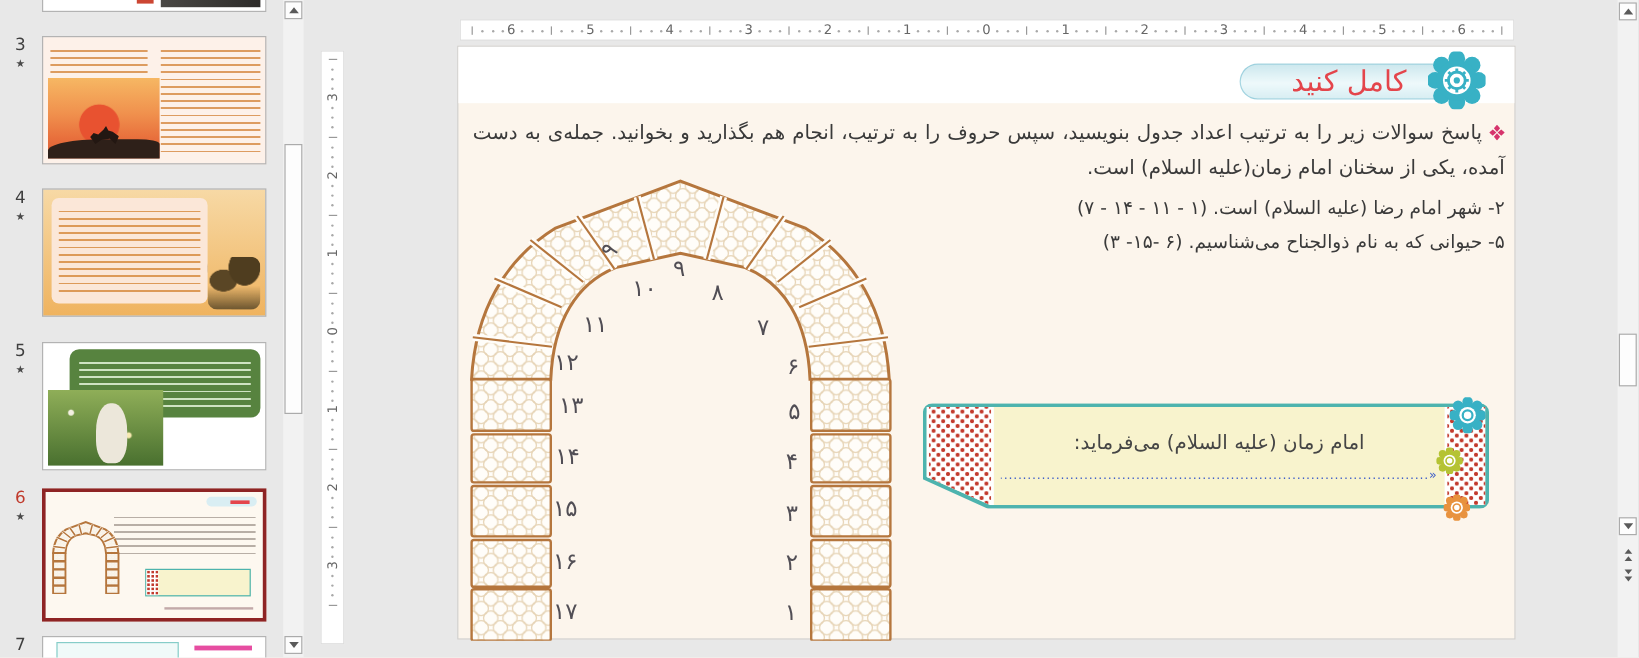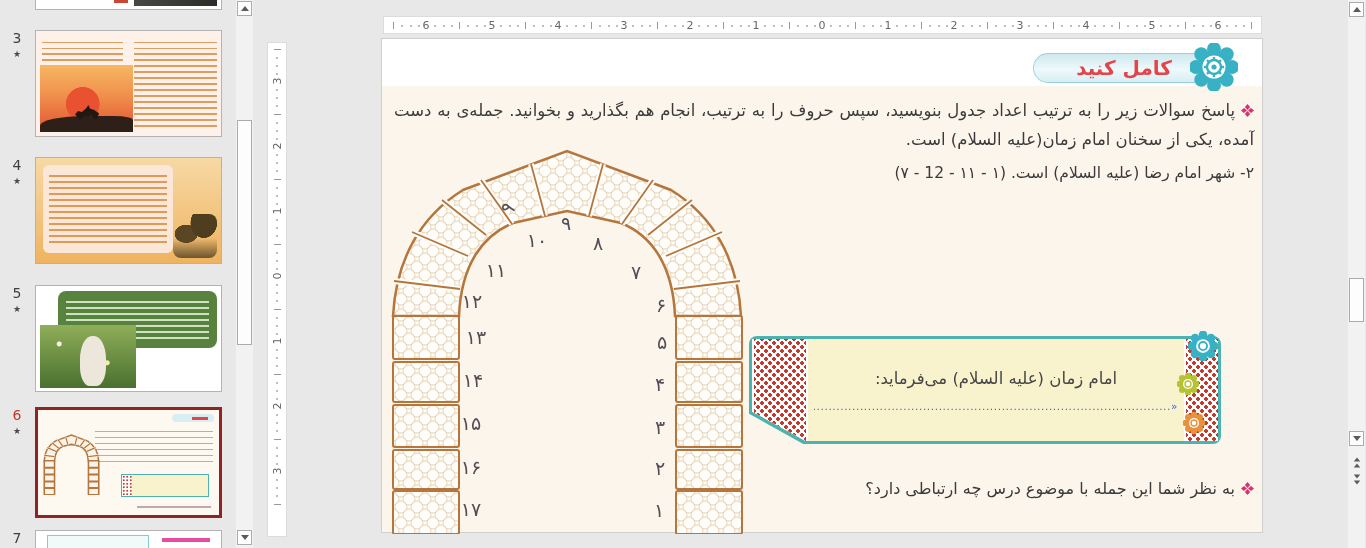--- a/index.html
+++ b/index.html
@@ -88,42 +88,42 @@
 
   
   #slide { position:absolute; left:381px; top:38px; width:882px; height:495px; background:var(--slide-bg,#fcf5ec); border:1px solid #cfcfcf; }
   #slide-top-band { position:absolute; left:0; top:0; right:0; height:47px; background:#fff; }
 
   
   #title-banner { position:absolute; left:651px; top:14px; width:182px; height:30px; border-radius:16px;
       background:linear-gradient(180deg,#cde8ee 0%,#eef9fb 55%,#d8eef3 100%);
       border:1px solid rgba(110,185,205,.55);
       display:flex; align-items:center; justify-content:flex-end; padding-left:18px; padding-right:42px; }
-  #title-banner .page-title { color:var(--title-red,#e4454b); font-size:20px; font-weight:bold; direction:rtl; white-space:nowrap;text-align:center; }
+  #title-banner .page-title { color:var(--title-red,#e4454b); font-size:24px; font-weight:normal; direction:rtl; white-space:nowrap;text-align:center; }
   #banner-flower { position:absolute; left:808px; top:4px; width:48px; height:48px; }
 
   .bullet-icon { display:inline-block; vertical-align:-1px; margin-left:6px; color:var(--bullet-pink,#d6336c); }
 
   #intro-block { position:absolute; top:57px; right:8px; left:12px; direction:rtl; text-align:justify;
       font-size:16.5px; line-height:29px; color:#3a3a3a; }
   #questions-block { position:absolute; top:120px; right:8px; left:300px; direction:rtl; text-align:right;
       font-size:15.5px; line-height:28.5px; color:#3a3a3a; }
   #closing-block { position:absolute; top:440px; right:8px; direction:rtl; text-align:right; font-size:16px; color:#3a3a3a; }
 
   
   #arch-wrap { position:absolute; left:3px; top:100px; width:365px; height:395px; }
   .arch-num { font-size:19px; fill:#514e55; text-anchor:middle; font-family:"DejaVu Sans", sans-serif; }
   .aband { stroke:var(--arch-brown,#b5763d); stroke-width:var(--asw-band,2.5); fill:url(#tp); }
   .acase { stroke:#fffdf9; stroke-width:var(--asw-case,6); }
   .aline { stroke:var(--arch-brown,#b5763d); stroke-width:var(--asw-line,1.8); }
   .atile { stroke:var(--arch-brown,#b5763d); stroke-width:var(--asw-band,2); fill:url(#tp); }
   .mini-arch svg { --asw-band:10; --asw-line:8; --asw-case:14; }
 
   
-  #quote-box { position:absolute; left:367px; top:297px; width:472px; height:108px; }
+  #quote-box { position:absolute; left:387px; top:297px; width:472px; height:88px; }
   #qbox-clip { position:absolute; inset:0; background:var(--box-border-teal,#4db3ae); border-radius:8px;
       clip-path:polygon(0 0,100% 0,100% 100%,11.5% 100%,0 72%); }
   #qbox-inner { position:absolute; inset:3px; background:var(--box-bg,#f8f3cd); border-radius:6px;
       clip-path:polygon(0 0,100% 0,100% 100%,11.5% 100%,0 71%); }
   .redpat { background-color:#fff;
       background-image:radial-gradient(circle,var(--pattern-red,#c23b2e) 1.6px,transparent 1.8px),
                        radial-gradient(circle,var(--pattern-red,#c23b2e) 1.6px,transparent 1.8px);
       background-size:8px 8px; background-position:0 0,4px 4px; }
   #strip-left { position:absolute; left:0; top:0; bottom:0; width:56px; border-left:2px solid #fff; border-right:2px solid #fff; }
   #strip-right { position:absolute; right:0; top:0; bottom:0; width:34px; border-left:2px solid #fff; }
@@ -416,21 +416,22 @@
   <div id="intro-block">
     <svg class="bullet-icon" width="13" height="13" viewBox="0 0 14 14" fill="currentColor">
       <polygon points="7,0 9.8,3.2 7,6.4 4.2,3.2"></polygon>
         <polygon points="7,7.6 9.8,10.8 7,14 4.2,10.8"></polygon>
       <polygon points="0,7 3.2,4.2 6.4,7 3.2,9.8"></polygon>
         <polygon points="7.6,7 10.8,4.2 14,7 10.8,9.8"></polygon>
     </svg><span>پاسخ سوالات زیر را به ترتیب اعداد جدول بنویسید، سپس حروف را به ترتیب، انجام هم بگذارید و بخوانید. جمله‌ی به دست آمده، یکی از سخنان امام زمان(علیه السلام) است.</span>
   </div>
 
   <div id="questions-block">
-    <div>۲- شهر امام رضا (علیه السلام) است. (۱ - ۱۱ - 12 - ۷)</div>
+    <div>۲- شهر امام رضا (علیه السلام) است. (۱ - ۱۱ - ۱۴ - ۷)</div>
+    <div>۵- حیوانی که به نام ذوالجناح می‌شناسیم. (۶ -۱۵- ۳)</div>
   </div>
 
   <div id="arch-wrap">
     <svg id="arch-svg" viewBox="0 0 365 395" width="365" height="395" xmlns="http://www.w3.org/2000/svg">
       <defs>
         <pattern id="tp" patternUnits="userSpaceOnUse" width="16" height="16">
           <rect width="16" height="16" fill="#fffdf9"></rect>
           <g fill="none" stroke="#e6d3b4" stroke-width="1">
             <circle cx="8" cy="8" r="6"></circle>
               <circle cx="0" cy="0" r="6"></circle>
@@ -551,28 +552,20 @@
           <circle cx="11.3" cy="36.7" r="7"></circle>
         <circle cx="6" cy="24" r="7"></circle>
           <circle cx="11.3" cy="11.3" r="7"></circle>
           <circle cx="24" cy="24" r="17"></circle>
       </g>
       <circle cx="24" cy="24" r="11" fill="#fff"></circle>
       <circle cx="24" cy="24" r="6.5" fill="none" stroke="#e8923e" stroke-width="3"></circle>
     </svg>
   </div>
 
-  <div id="closing-block">
-    <svg class="bullet-icon" width="13" height="13" viewBox="0 0 14 14" fill="currentColor">
-      <polygon points="7,0 9.8,3.2 7,6.4 4.2,3.2"></polygon>
-        <polygon points="7,7.6 9.8,10.8 7,14 4.2,10.8"></polygon>
-      <polygon points="0,7 3.2,4.2 6.4,7 3.2,9.8"></polygon>
-        <polygon points="7.6,7 10.8,4.2 14,7 10.8,9.8"></polygon>
-    </svg><span>به نظر شما این جمله با موضوع درس چه ارتباطی دارد؟</span>
-  </div>
 </div>
 
 <div class="sb" id="main-sb">
   <div class="sb-btn" style="top:2px;">
       <span class="tri-up"></span>
     </div>
   <div class="sb-thumb" style="top:278px; height:44px;"></div>
   <div class="sb-btn" style="top:431px;">
       <span class="tri-down"></span>
     </div>

